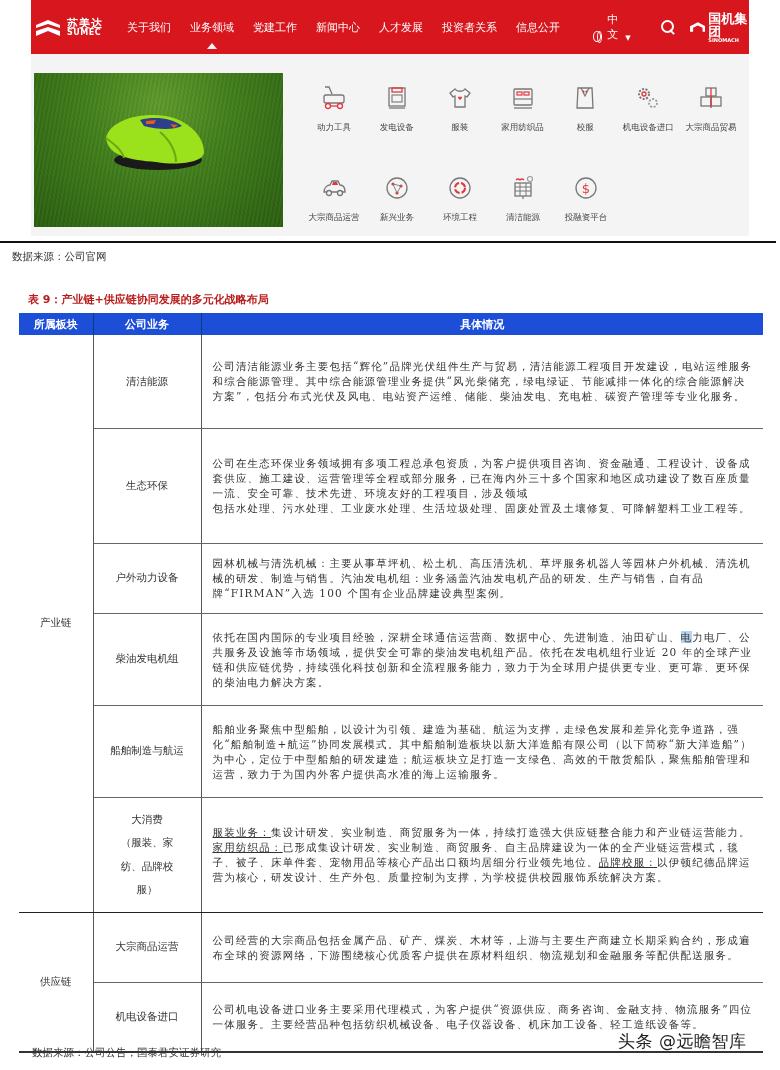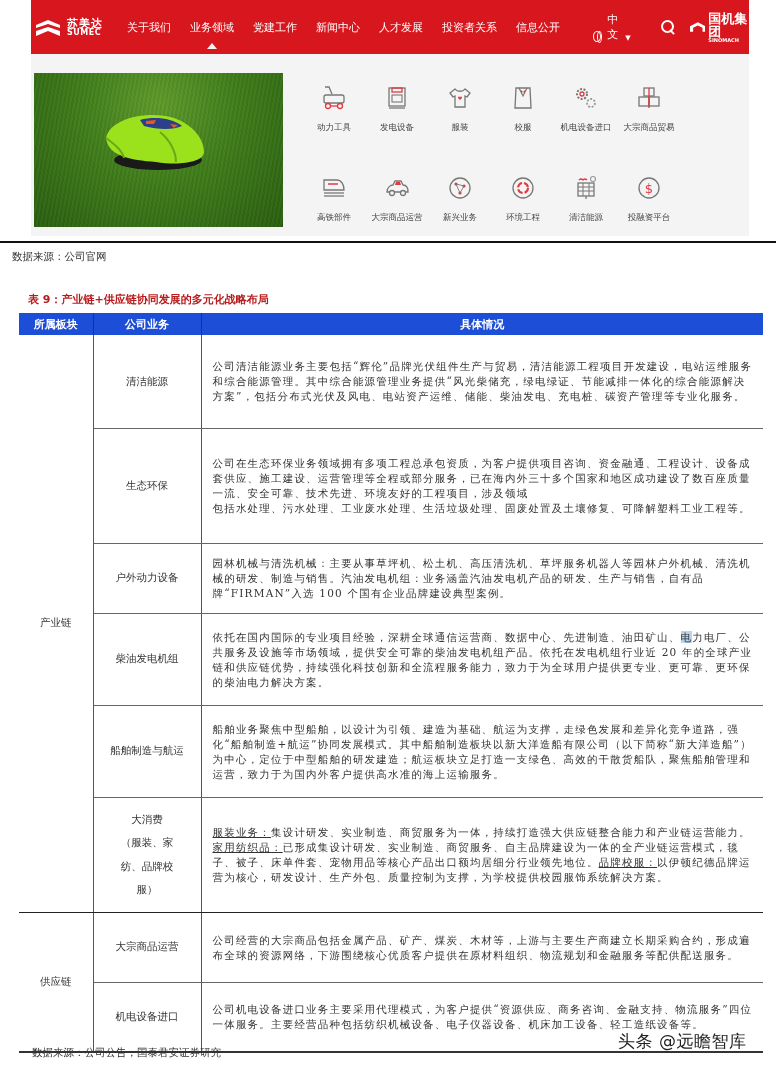--- a/index.html
+++ b/index.html
@@ -140,20 +140,30 @@
       </div>
       <div class="biz-item">
         <svg class="biz-icon" viewBox="0 0 28 28">
             <path d="M9 5 L4 9 L7 13 L9 12 L9 23 L19 23 L19 12 L21 13 L24 9 L19 5 C17 8, 11 8, 9 5 Z" stroke="#777" fill="none" stroke-width="1.3"></path>
             <path d="M12 14 C12 12, 14 12, 14 14 C14 12, 16 12, 16 14 L14 16 Z" fill="#e03a3e"></path>
           </svg>
         <span class="biz-label">服装</span>
       </div>
       <div class="biz-item">
         <svg class="biz-icon" viewBox="0 0 28 28">
+            <rect x="5" y="5" width="18" height="16" rx="1" stroke="#777" fill="none" stroke-width="1.3"></rect>
+            <rect x="8" y="8" width="5" height="3" stroke="#e03a3e" fill="none" stroke-width="1.2"></rect>
+            <rect x="15" y="8" width="5" height="3" stroke="#e03a3e" fill="none" stroke-width="1.2"></rect>
+            <line x1="5" y1="15" x2="23" y2="15" stroke="#777" stroke-width="1.2"></line>
+            <line x1="5" y1="24" x2="23" y2="24" stroke="#777" stroke-width="1.3"></line>
+          </svg>
+        <span class="biz-label">家用纺织品</span>
+      </div>
+      <div class="biz-item">
+        <svg class="biz-icon" viewBox="0 0 28 28">
             <path d="M7 4 L21 4 L22 24 L6 24 Z" stroke="#777" fill="none" stroke-width="1.3"></path>
             <path d="M10 4 L14 12 L18 4" stroke="#777" fill="none" stroke-width="1.2"></path>
             <path d="M12 6 L14 8 L16 6 L16 9 L14 8 L12 9 Z" fill="#e03a3e"></path>
           </svg>
         <span class="biz-label">校服</span>
       </div>
       <div class="biz-item">
         <svg class="biz-icon" viewBox="0 0 28 28">
             <circle cx="10" cy="10" r="5" stroke="#777" fill="none" stroke-width="2" stroke-dasharray="2 1.5"></circle>
             <circle cx="10" cy="10" r="2" stroke="#e03a3e" fill="none" stroke-width="1.3"></circle>
@@ -165,29 +175,20 @@
         <svg class="biz-icon" viewBox="0 0 28 28">
             <rect x="9" y="4" width="10" height="8" stroke="#777" fill="none" stroke-width="1.3"></rect>
             <rect x="4" y="13" width="10" height="9" stroke="#777" fill="none" stroke-width="1.3"></rect>
             <rect x="14" y="13" width="10" height="9" stroke="#777" fill="none" stroke-width="1.3"></rect>
             <line x1="14" y1="4" x2="14" y2="24" stroke="#e03a3e" stroke-width="1.3"></line>
           </svg>
         <span class="biz-label">大宗商品贸易</span>
       </div>
     </div>
     <div class="biz-row">
-      <div class="biz-item">
-        <svg class="biz-icon" viewBox="0 0 28 28">
-            <path d="M4 6 L17 6 C21 6, 24 10, 24 16 L4 16 Z" stroke="#777" fill="none" stroke-width="1.3"></path>
-            <line x1="8" y1="10" x2="18" y2="10" stroke="#e03a3e" stroke-width="1.5"></line>
-            <line x1="4" y1="19" x2="24" y2="19" stroke="#777" stroke-width="1.3"></line>
-            <line x1="4" y1="22" x2="24" y2="22" stroke="#777" stroke-width="1.3"></line>
-          </svg>
-        <span class="biz-label">高铁部件</span>
-      </div>
       <div class="biz-item">
         <svg class="biz-icon" viewBox="0 0 28 28">
             <path d="M4 18 C4 13, 8 11, 10 11 L12 7 L18 7 L20 11 C23 11, 25 13, 25 18 Z" stroke="#777" fill="none" stroke-width="1.3"></path>
             <path d="M12 11 L13 8 L17 8 L18 11 Z" fill="#e03a3e"></path>
             <circle cx="9" cy="19" r="2.5" stroke="#777" fill="#f4f4f4" stroke-width="1.3"></circle>
             <circle cx="20" cy="19" r="2.5" stroke="#777" fill="#f4f4f4" stroke-width="1.3"></circle>
           </svg>
         <span class="biz-label">大宗商品运营</span>
       </div>
       <div class="biz-item">

